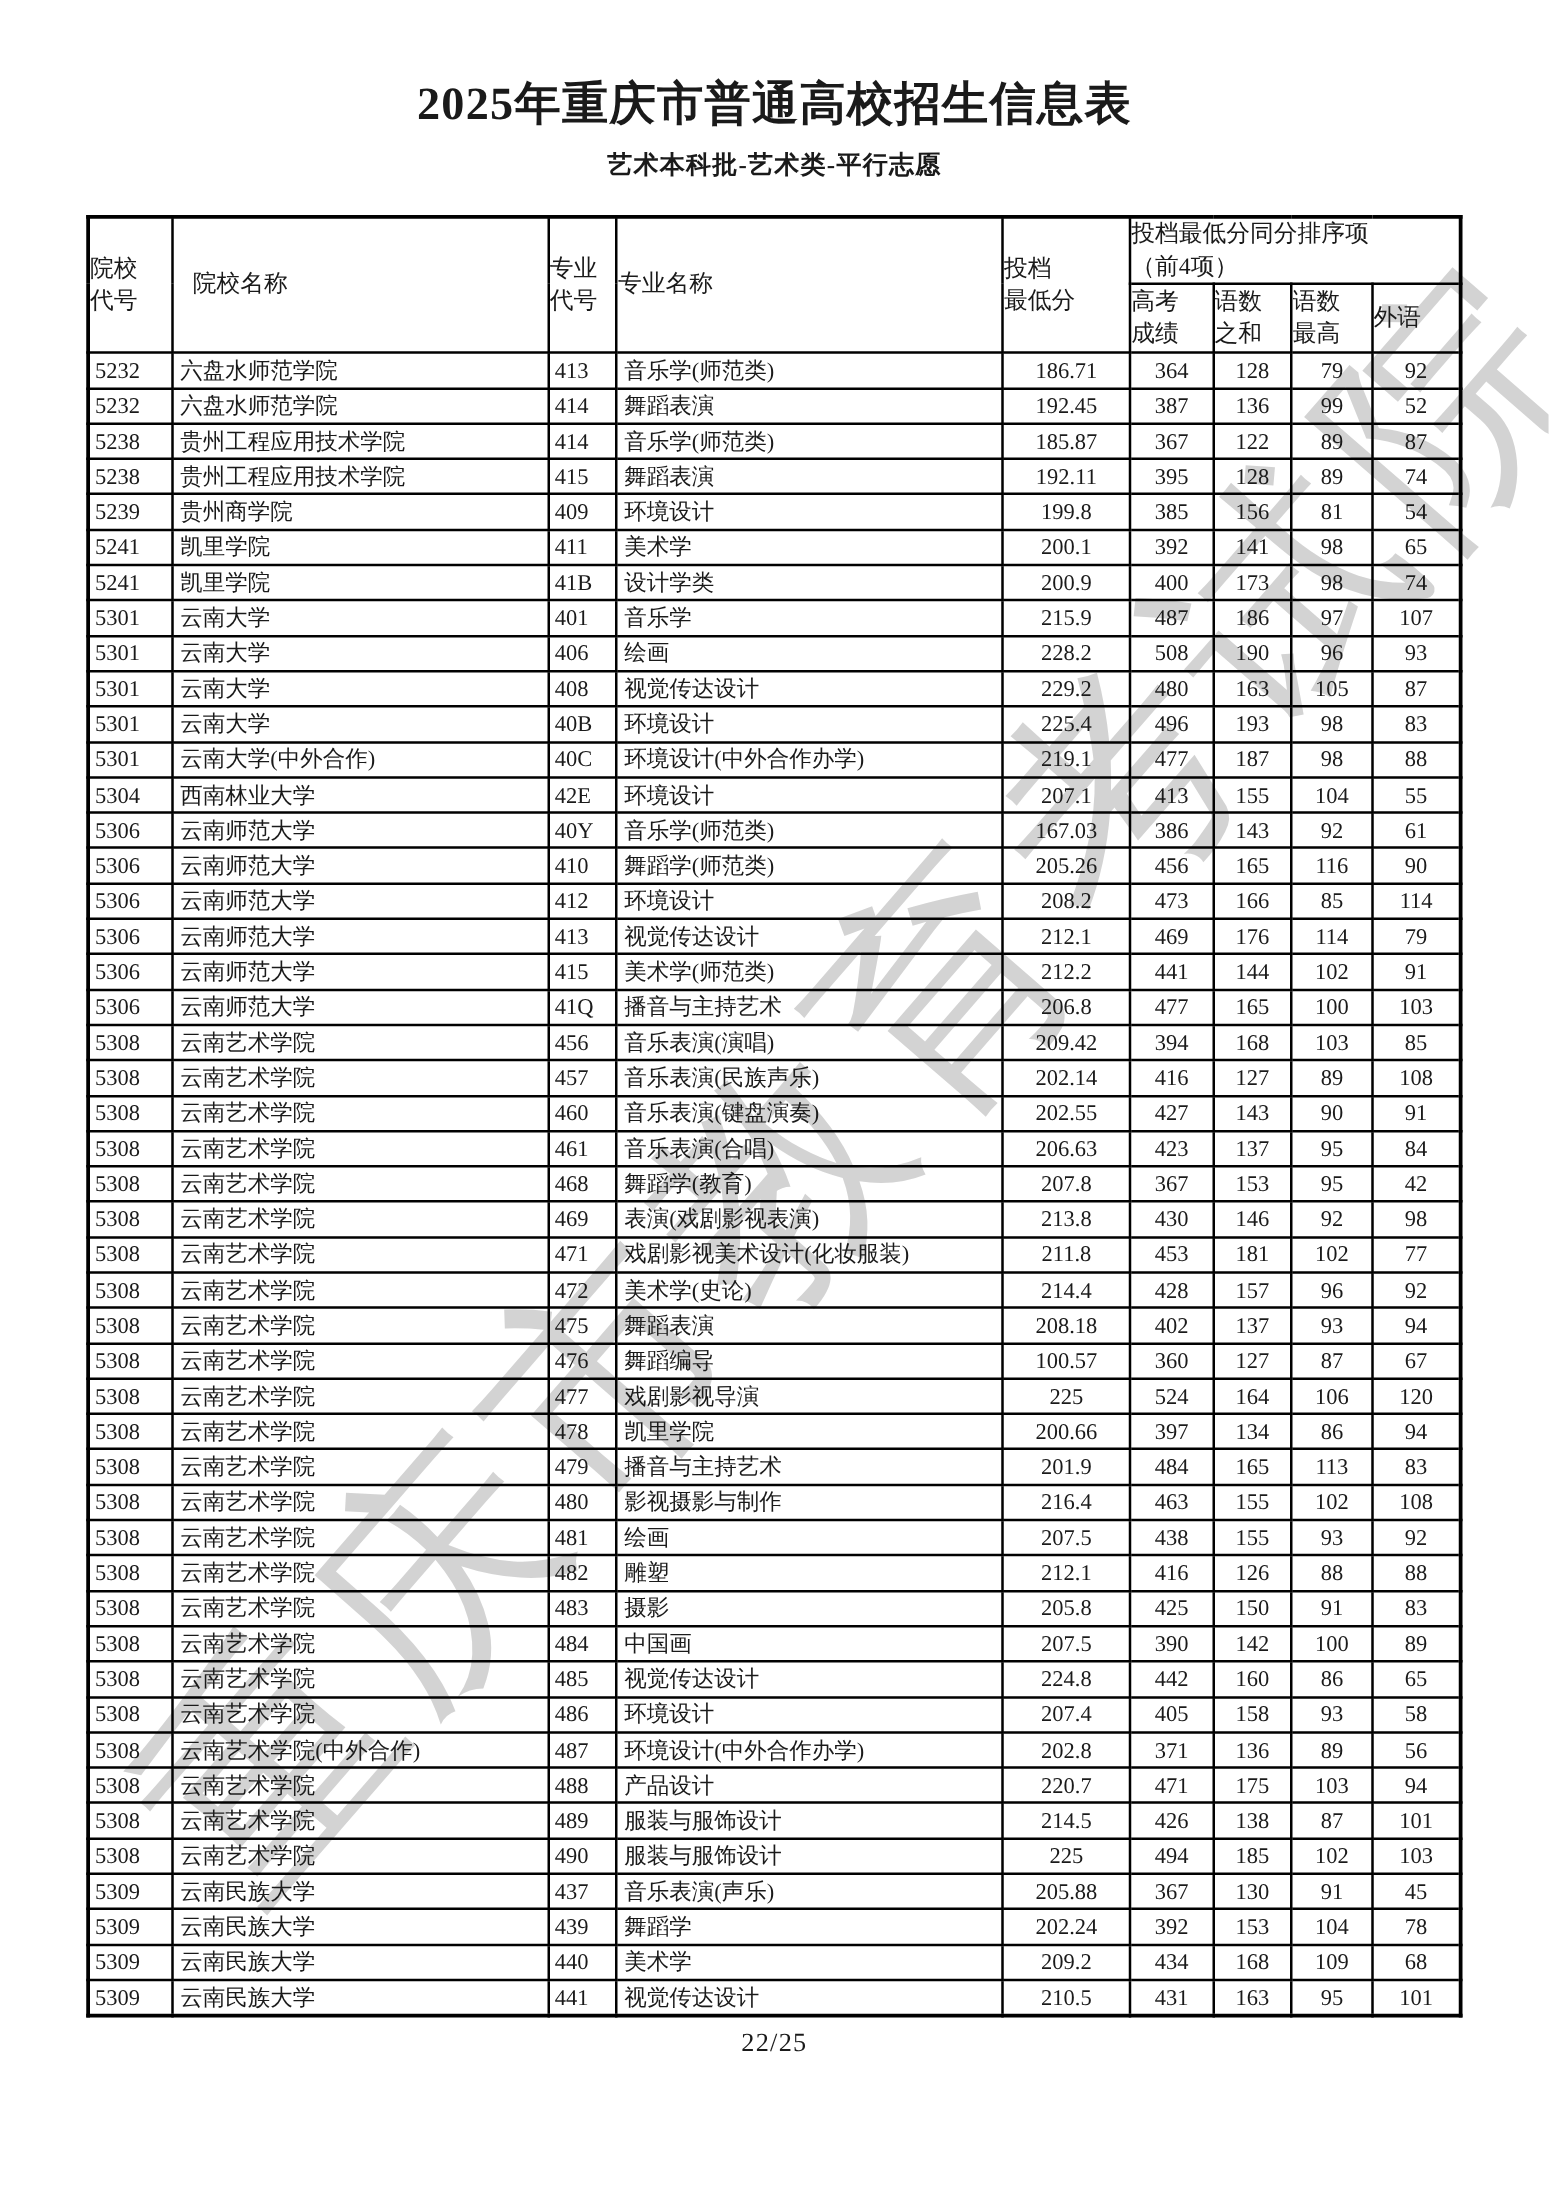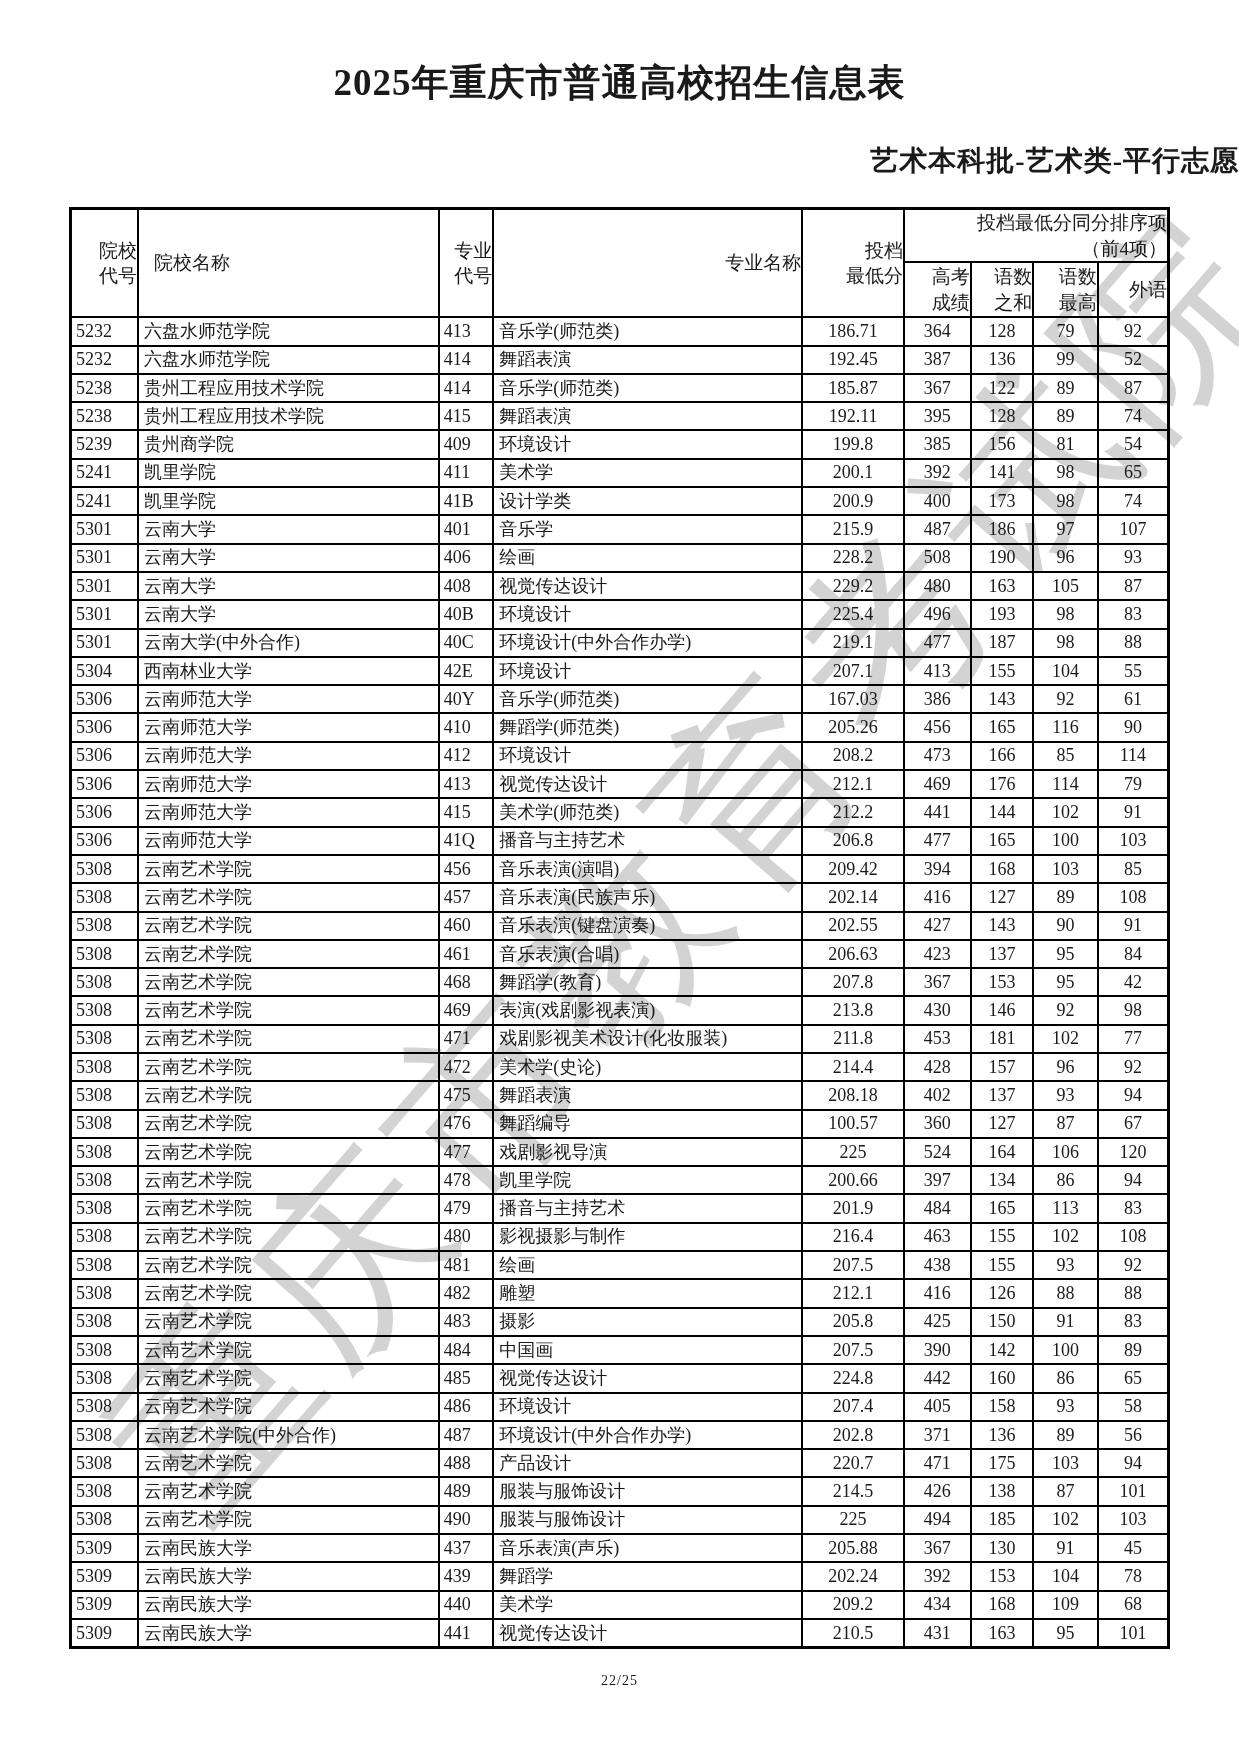--- a/index.html
+++ b/index.html
@@ -32,23 +32,23 @@
     z-index: 1;
     padding-top: 58px;
     text-align: center;
     font-size: 37px;
     font-weight: bold;
     letter-spacing: 1px;
   }
   .page-subtitle {
     position: relative;
     z-index: 1;
-    margin-top: 34px;
-    text-align: right;
-    font-size: 28px;
+    margin-top: 10px;
+    text-align: center;
+    font-size: 20px;
     font-weight: bold;
     letter-spacing: 1px;
   }
   table.admissions {
     position: relative;
     z-index: 1;
     margin: 27px 0 0 69px;
     border-collapse: collapse;
     table-layout: fixed;
     width: 1098px;
@@ -65,44 +65,44 @@
   col.c-majcode   { width: 54px;  }
   col.c-majname   { width: 306px; }
   col.c-minscore  { width: 101px; }
   col.c-gaokao    { width: 66px;  }
   col.c-sum       { width: 62px;  }
   col.c-max       { width: 64px;  }
   col.c-foreign   { width: 70px;  }
   thead th {
     font-size: 19px;
     line-height: 1.35;
-    text-align: right;
+    text-align: left;
     vertical-align: middle;
     white-space: pre-line;
   }
   thead tr.h1 th { height: 50px; }
   thead tr.h2 th { height: 53px; }
   th.th-instname { text-align: left; padding-left: 15px; }
   th.group-border-bottom { border-bottom: 2px solid #000; }
   tbody td {
     height: 26.3px;
     font-size: 18px;
     line-height: 1.05;
     vertical-align: middle;
     white-space: nowrap;
   }
   tbody td.code { text-align: left; padding-left: 4px; }
   tbody td.left { text-align: left; padding-left: 5px; }
   tbody td.num  { text-align: center; }
   .page-number {
     position: relative;
     z-index: 1;
-    margin-top: 24px;
+    margin-top: 8px;
     text-align: center;
-    font-size: 14px;
+    font-size: 21px;
     letter-spacing: 1px;
   }
 </style>
 </head>
 <body>
 
 <div class="page">
 
   <div class="watermark">重庆市教育考试院</div>
 

